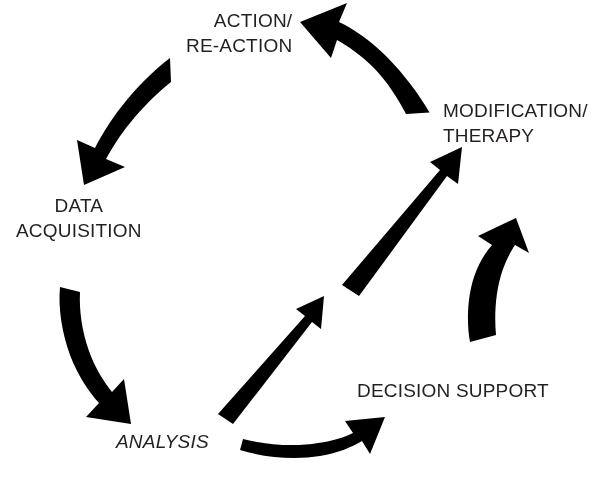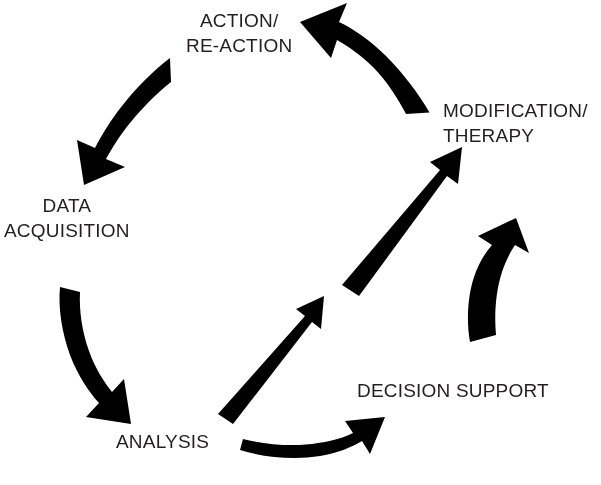--- a/index.html
+++ b/index.html
@@ -33,39 +33,40 @@
     white-space: nowrap;
     text-align: center;
   }
   .node-label .line {
     display: block;
   }
   
   #label-action-reaction {
     left: 186px;
     top: 8px;
-    text-align: center;
+    text-align: right;
   }
   #label-modification-therapy {
     left: 443px;
     top: 98px;
     text-align: left;
   }
   #label-decision-support {
     left: 357px;
     top: 378px;
     text-align: center;
   }
   #label-analysis {
     left: 116px;
     top: 429px;
     text-align: left;
+    font-style: italic;
   }
   #label-data-acquisition {
-    left: 4px;
+    left: 16px;
     top: 193px;
     text-align: center;
   }
   #label-automated {
     left: 257px;
     top: 265px;
     text-align: center;
   }
 </style>
 </head>

